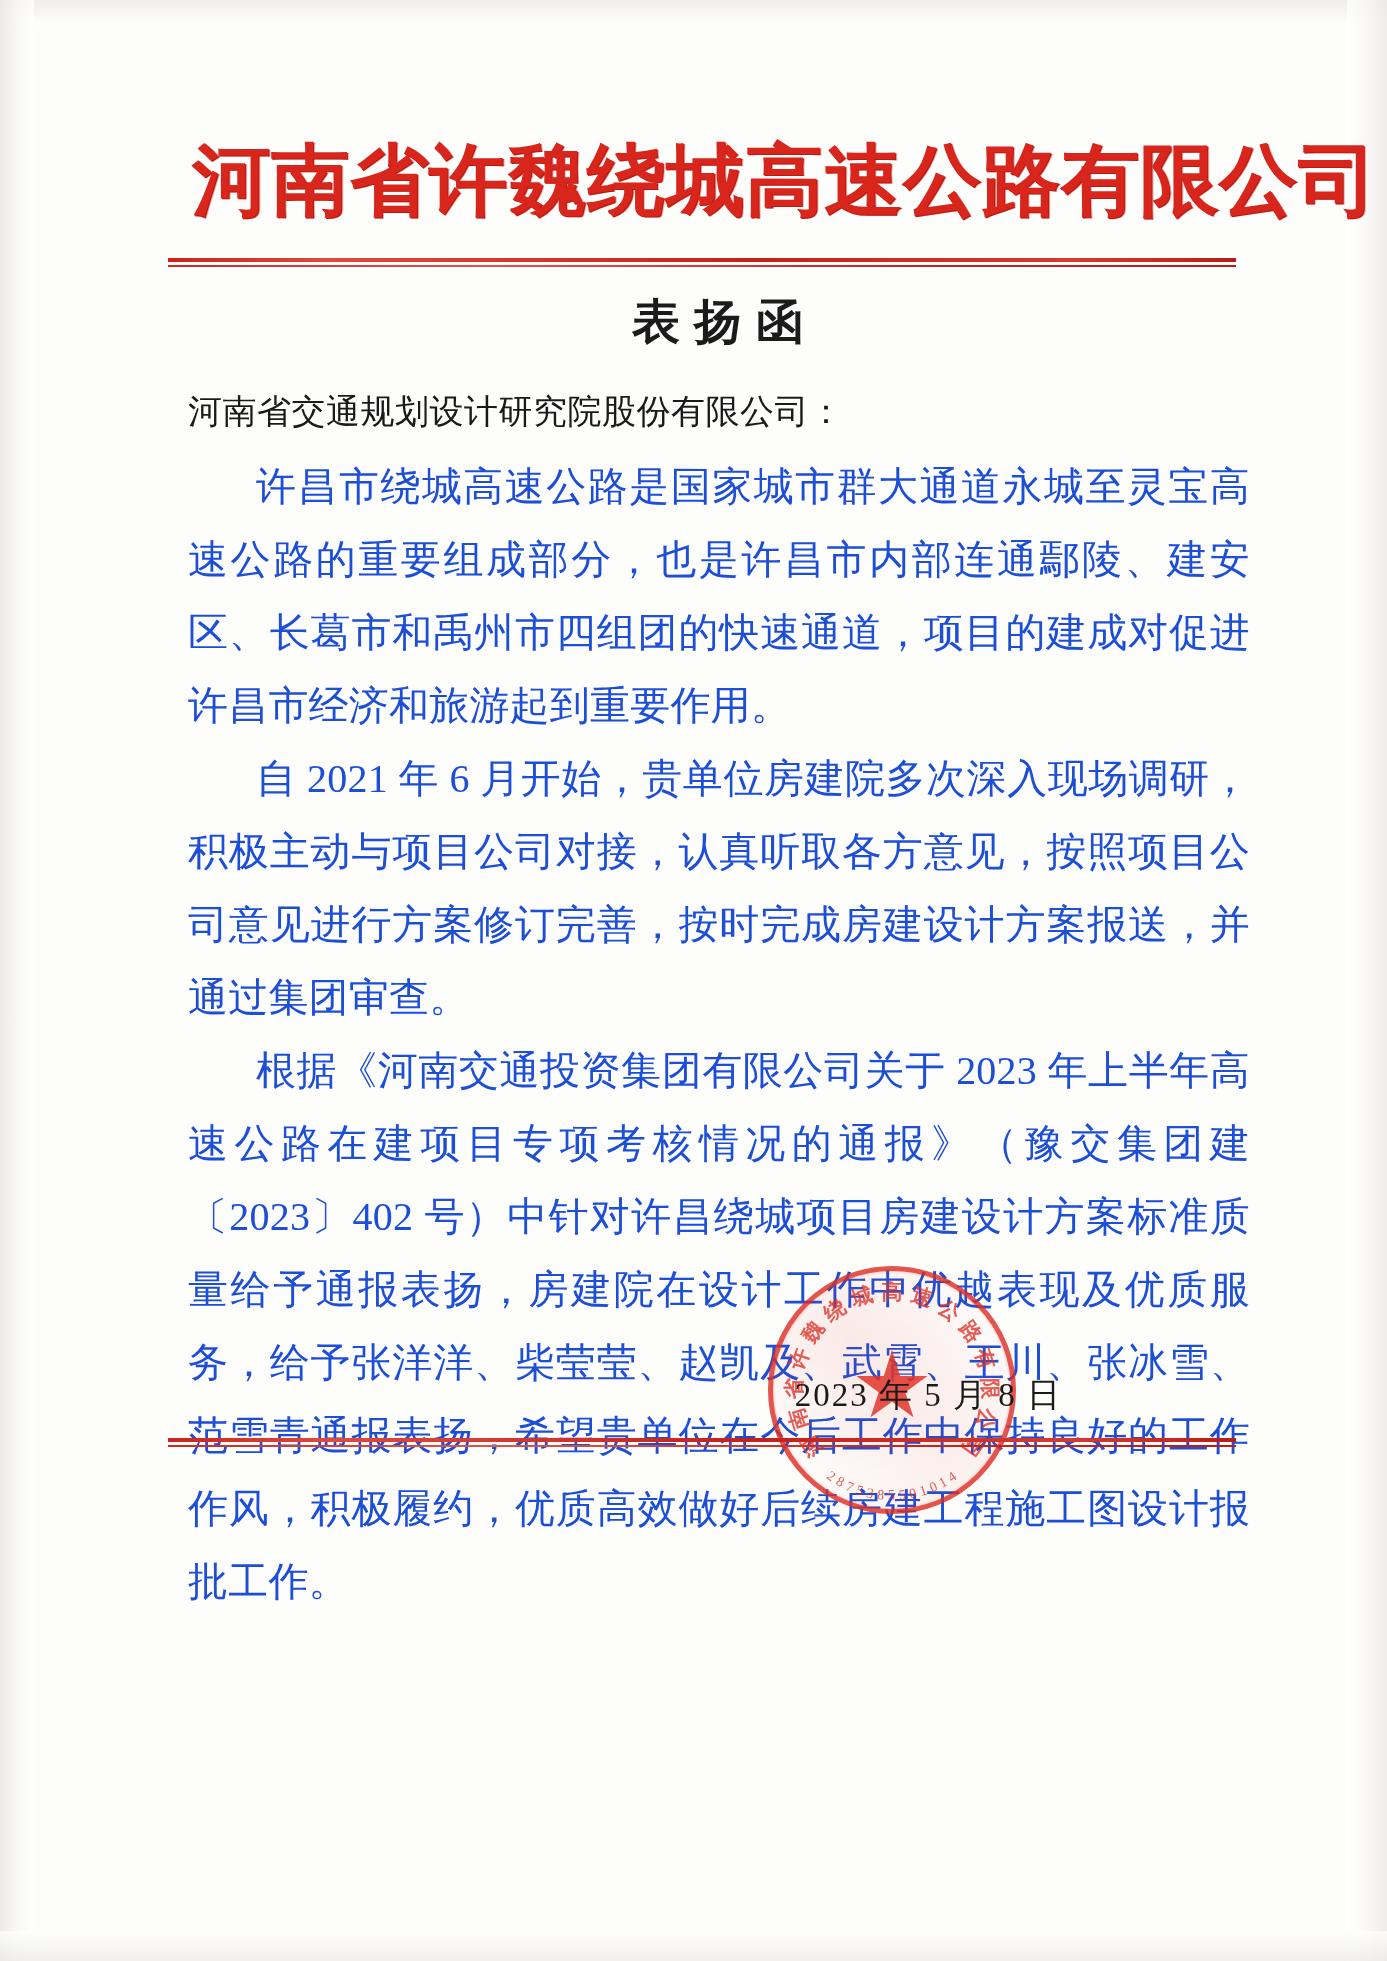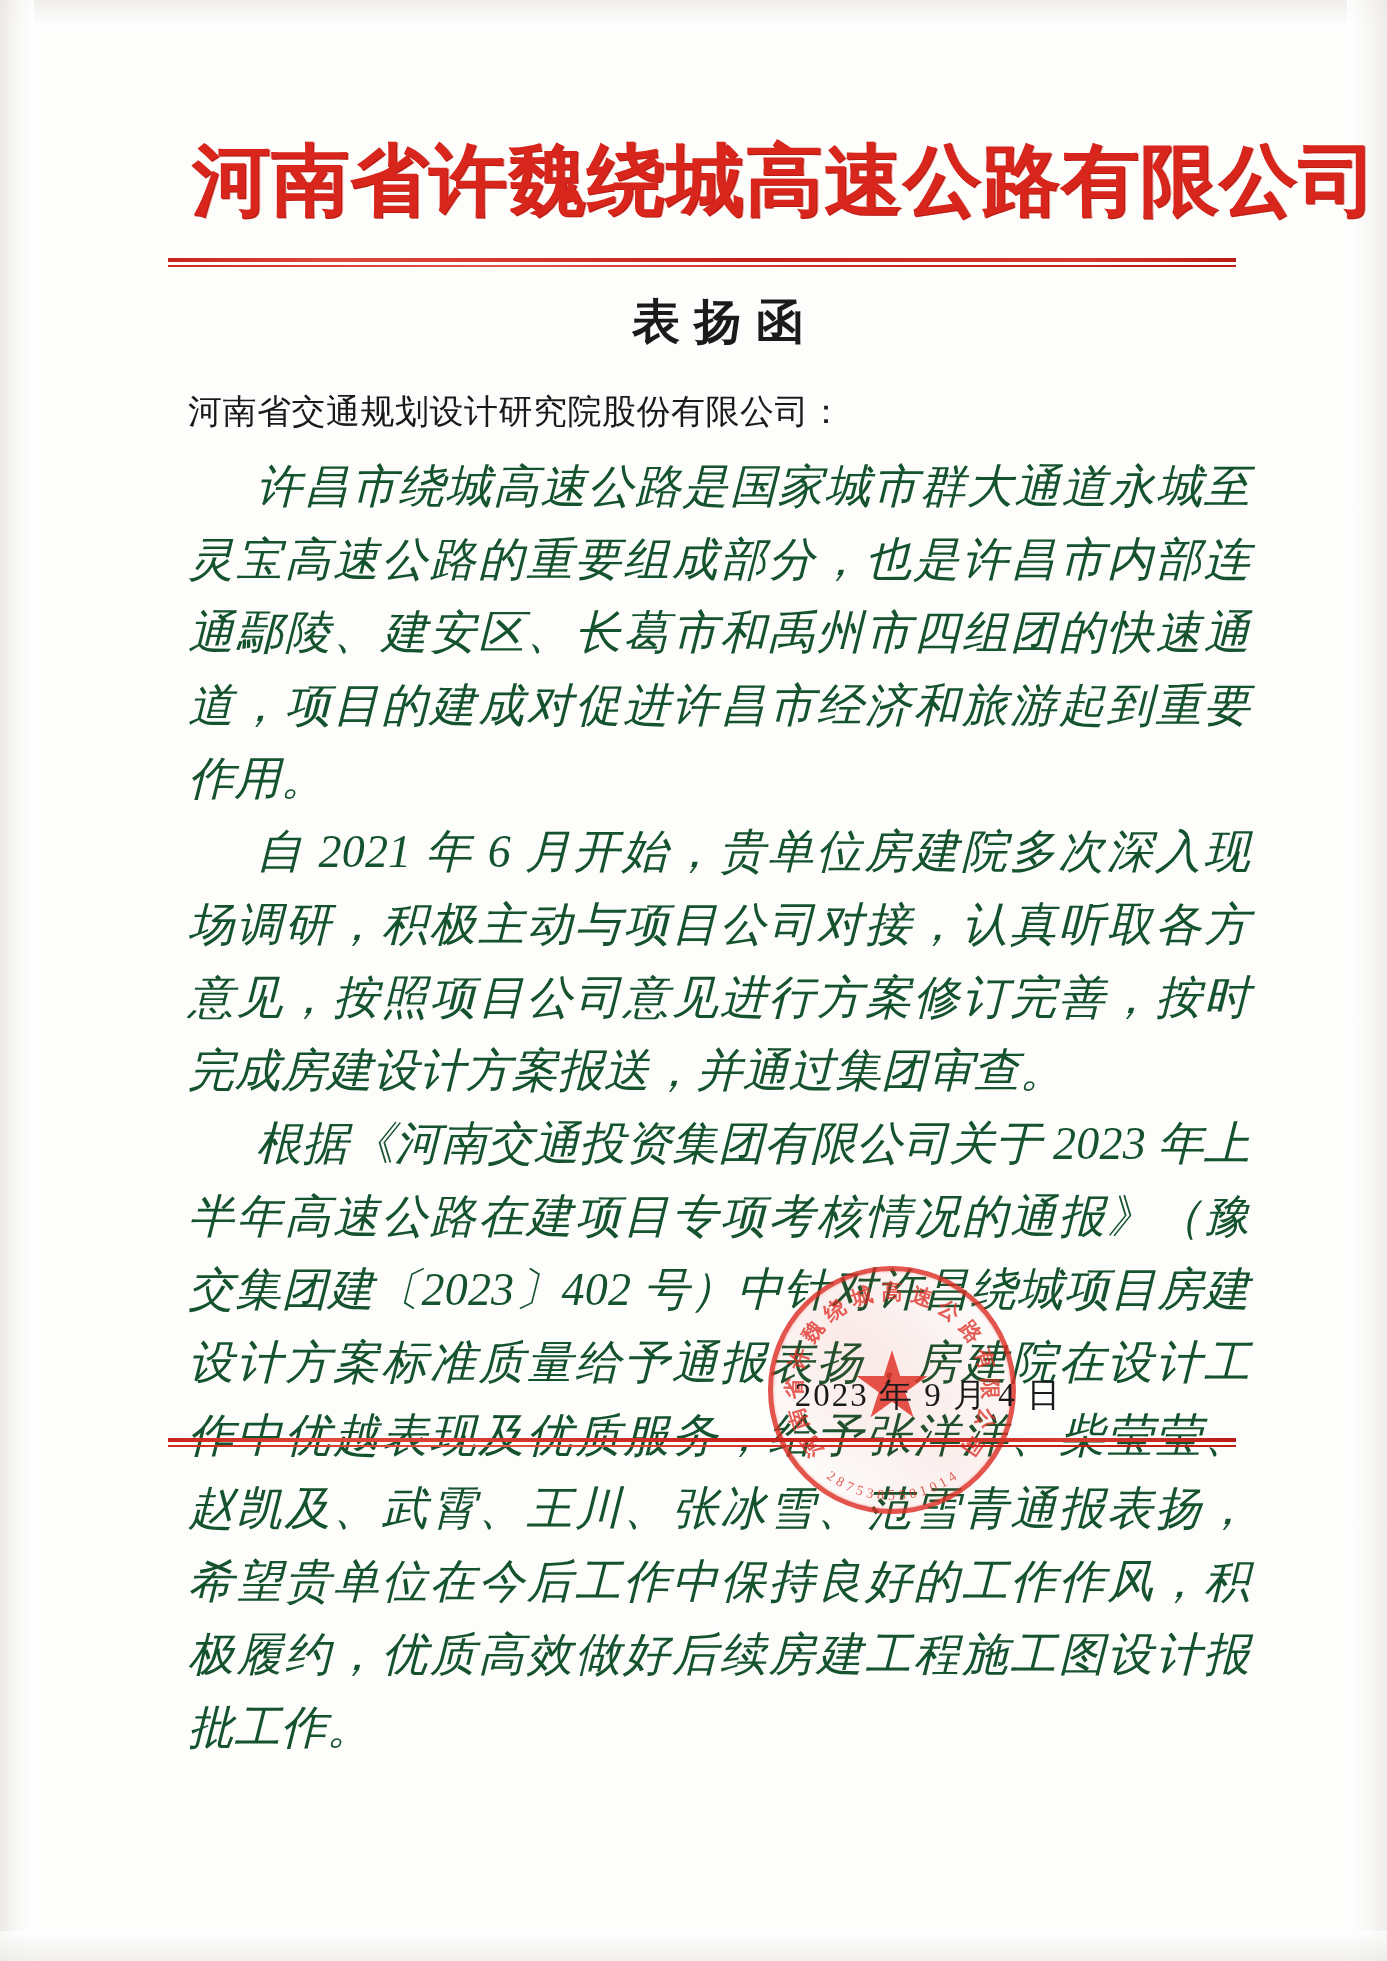--- a/index.html
+++ b/index.html
@@ -119,29 +119,28 @@
   .recipient {
     font-family: "Liberation Serif", "DejaVu Serif", serif;
     font-size: 34px;
     line-height: 60px;
     color: #1a1a1a;
     letter-spacing: .5px;
     margin-bottom: 8px;
   }
   .para {
     font-family: "Liberation Serif", "DejaVu Serif", serif;
-    font-size: 46px;
+    font-size: 40px;
     line-height: 73px;
-    color: #14532d;
+    color: #1d4ed8;
     text-indent: 68px;
     text-align: justify;
     text-justify: inter-ideograph;
     letter-spacing: .2px;
     margin: 0;
-    font-style: italic;
   }
 
   
   .sign-block {
     position: absolute;
     left: 0;
     top: 1373px;
     width: 1068px;
   }
   .date-line {
@@ -286,21 +285,21 @@
           <span style="transform: rotate(101.667deg) translate(106px) rotate(-90deg) translate(-50%, -50%);">3</span>
           <span style="transform: rotate(107.5deg) translate(106px) rotate(-90deg) translate(-50%, -50%);">5</span>
           <span style="transform: rotate(113.333deg) translate(106px) rotate(-90deg) translate(-50%, -50%);">7</span>
           <span style="transform: rotate(119.167deg) translate(106px) rotate(-90deg) translate(-50%, -50%);">8</span>
           <span style="transform: rotate(125deg) translate(106px) rotate(-90deg) translate(-50%, -50%);">2</span>
         </div>
       <div class="seal-smudge"></div>
     </div>
 
     <div class="sign-block">
-      <div class="date-line">2023 年 9 月 4 日</div>
+      <div class="date-line">2023 年 5 月 8 日</div>
     </div>
 
     <div class="footer-rule">
       <div class="rule-thick"></div>
       <div class="rule-gap"></div>
       <div class="rule-thin"></div>
     </div>
 
   </div>
 </div>

